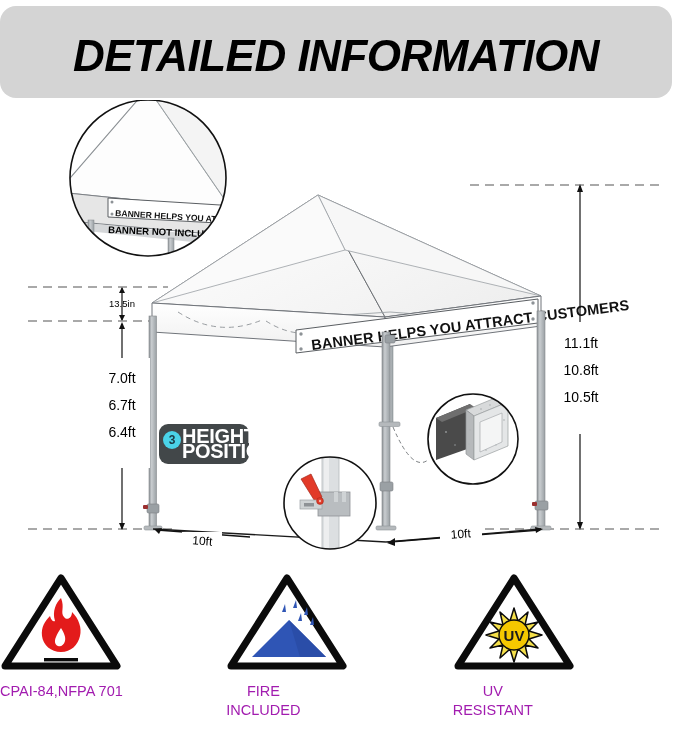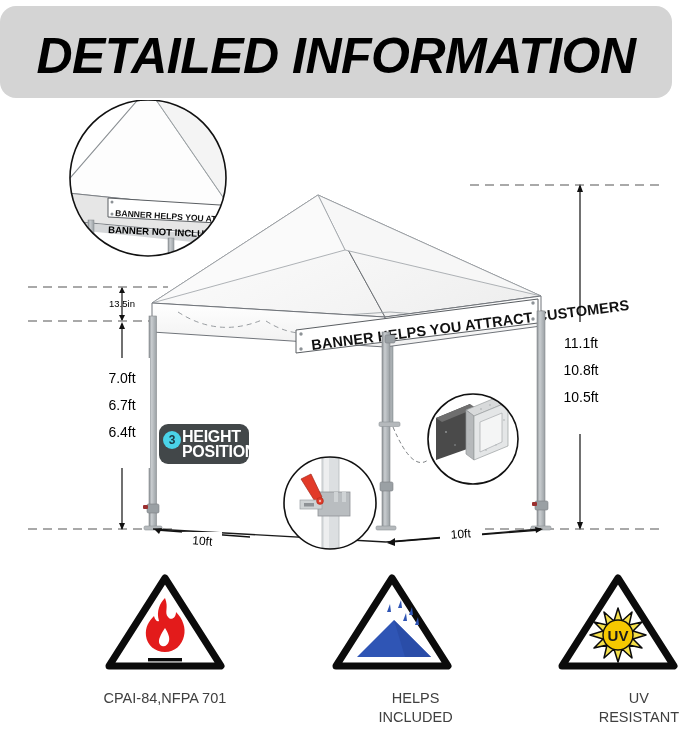--- a/index.html
+++ b/index.html
@@ -30,21 +30,21 @@
     position: absolute;
     left: 0;
     top: 0;
     width: 672px;
     height: 99px;
     display: flex;
     align-items: center;
     justify-content: center;
     font-weight: bold;
     font-style: italic;
-    font-size: 50px;
+    font-size: 44px;
     letter-spacing: -0.5px;
     color: #000;
     white-space: nowrap;
   }
 
   
   #diagram {
     position: absolute;
     left: 0;
     top: 100px;
@@ -80,53 +80,53 @@
     font-weight: bold;
     display: flex;
     align-items: center;
     justify-content: center;
     margin-right: 1px;
     margin-top: -8px;
   }
   #height-badge-text {
     color: #ffffff;
     font-weight: bold;
-    font-size: 16px;
+    font-size: 20px;
     line-height: 15px;
     letter-spacing: -0.3px;
   }
   #height-badge-text span {
     display: block;
   }
 
   
   #cert-row {
     position: absolute;
     left: 0;
     top: 572px;
     width: 679px;
     height: 163px;
     display: flex;
   }
   .cert-item {
     flex: 1 1 0;
     display: flex;
     flex-direction: column;
-    align-items: flex-end;
+    align-items: flex-start;
   }
   .cert-icon {
     width: 122px;
     height: 100px;
   }
   .cert-label {
-    margin-top: 17px;
+    margin-top: 10px;
     text-align: center;
     font-size: 14.5px;
     line-height: 19px;
-    color: #404040;
+    color: #a21caf;
   }
   .cert-label span { display: block; }
 
   .dim-text { font-size: 14px; font-family: "Liberation Sans", sans-serif; }
   .dim-text-sm { font-size: 9.5px; font-family: "Liberation Sans", sans-serif; }
   .dim-text-base { font-size: 12px; font-family: "Liberation Sans", sans-serif; }
 </style>
 </head>
 <body>
 
@@ -390,21 +390,21 @@
       <path d="M63,48 L100,85 L74,85 Z" fill="#2a4da8"></path>
       <g fill="#2f55b5">
         <path d="M56,40 l3,-8 l1,8 z"></path>
         <path d="M67,36 l3,-8 l1,8 z"></path>
         <path d="M78,43 l3,-8 l1,8 z"></path>
         <path d="M72,49 l3,-8 l1,8 z"></path>
         <path d="M84,53 l3,-8 l1,8 z"></path>
       </g>
     </svg>
     <div class="cert-label">
-      <span>HELPS</span>
+      <span>FIRE</span>
       <span>INCLUDED</span>
     </div>
   </div>
 
   <div class="cert-item">
     <svg class="cert-icon" viewBox="0 0 122 100">
       <polygon points="61,6 117,94 5,94" fill="#ffffff" stroke="#0b0b0b" stroke-width="7" stroke-linejoin="round"></polygon>
       <polygon points="61,36 65,49 75,40 72,53 85,50 76,59 89,63 76,67 85,76 72,73 75,86 65,77 61,90 57,77 47,86 50,73 37,76 46,67 33,63 46,59 37,50 50,53 47,40 57,49" fill="#f5e04a" stroke="#0b0b0b" stroke-width="1.5" stroke-linejoin="round"></polygon>
       <circle cx="61" cy="63" r="15" fill="#f5c800" stroke="#0b0b0b" stroke-width="1.4"></circle>
       <text x="61" y="69" text-anchor="middle" font-family="Liberation Sans, sans-serif" font-size="15" font-weight="bold" fill="#1a1a1a">UV</text>

